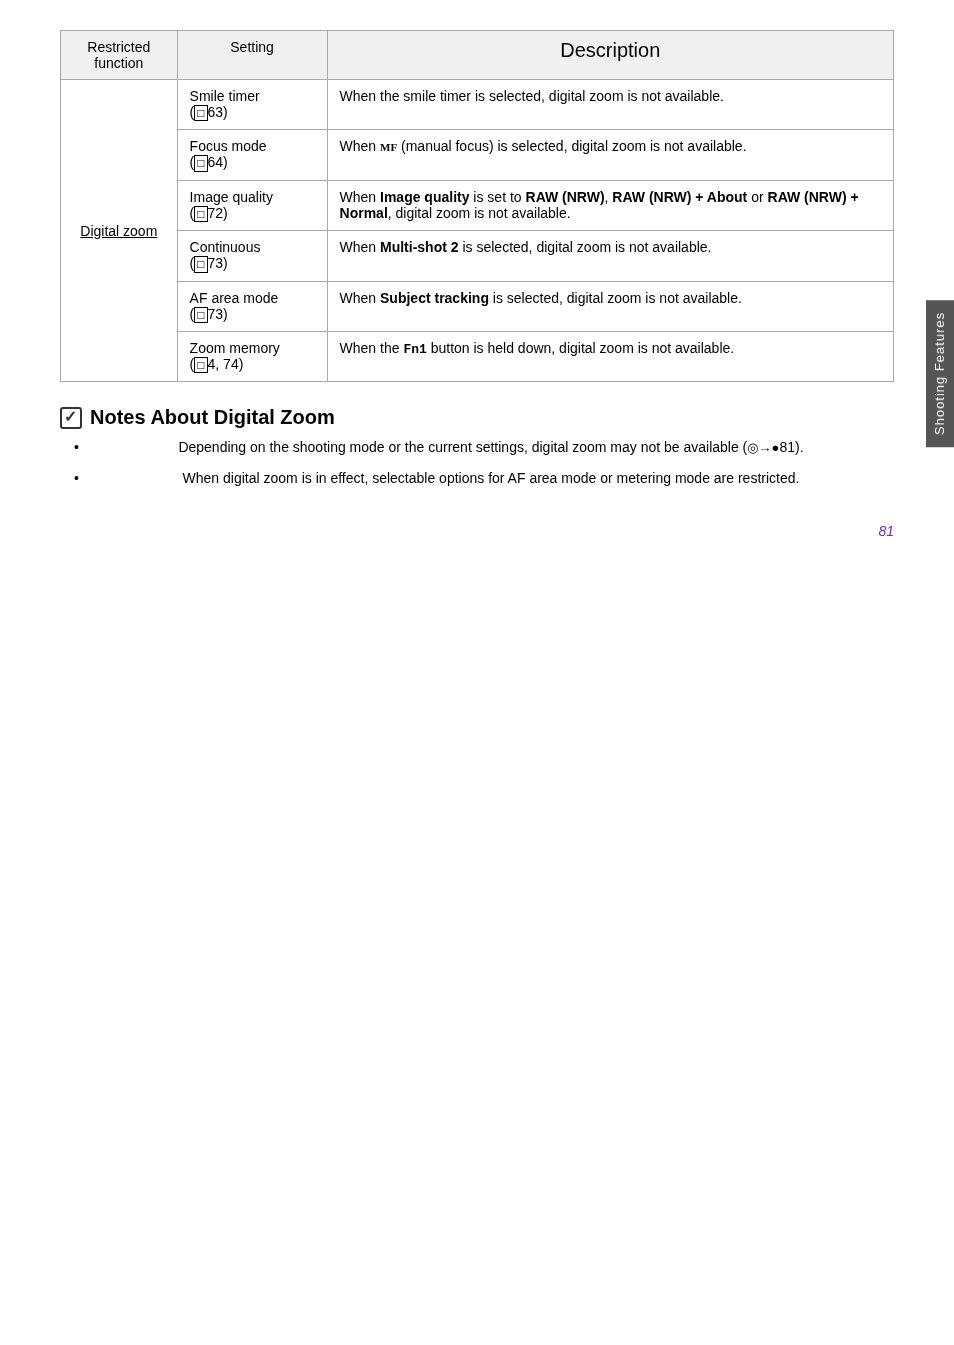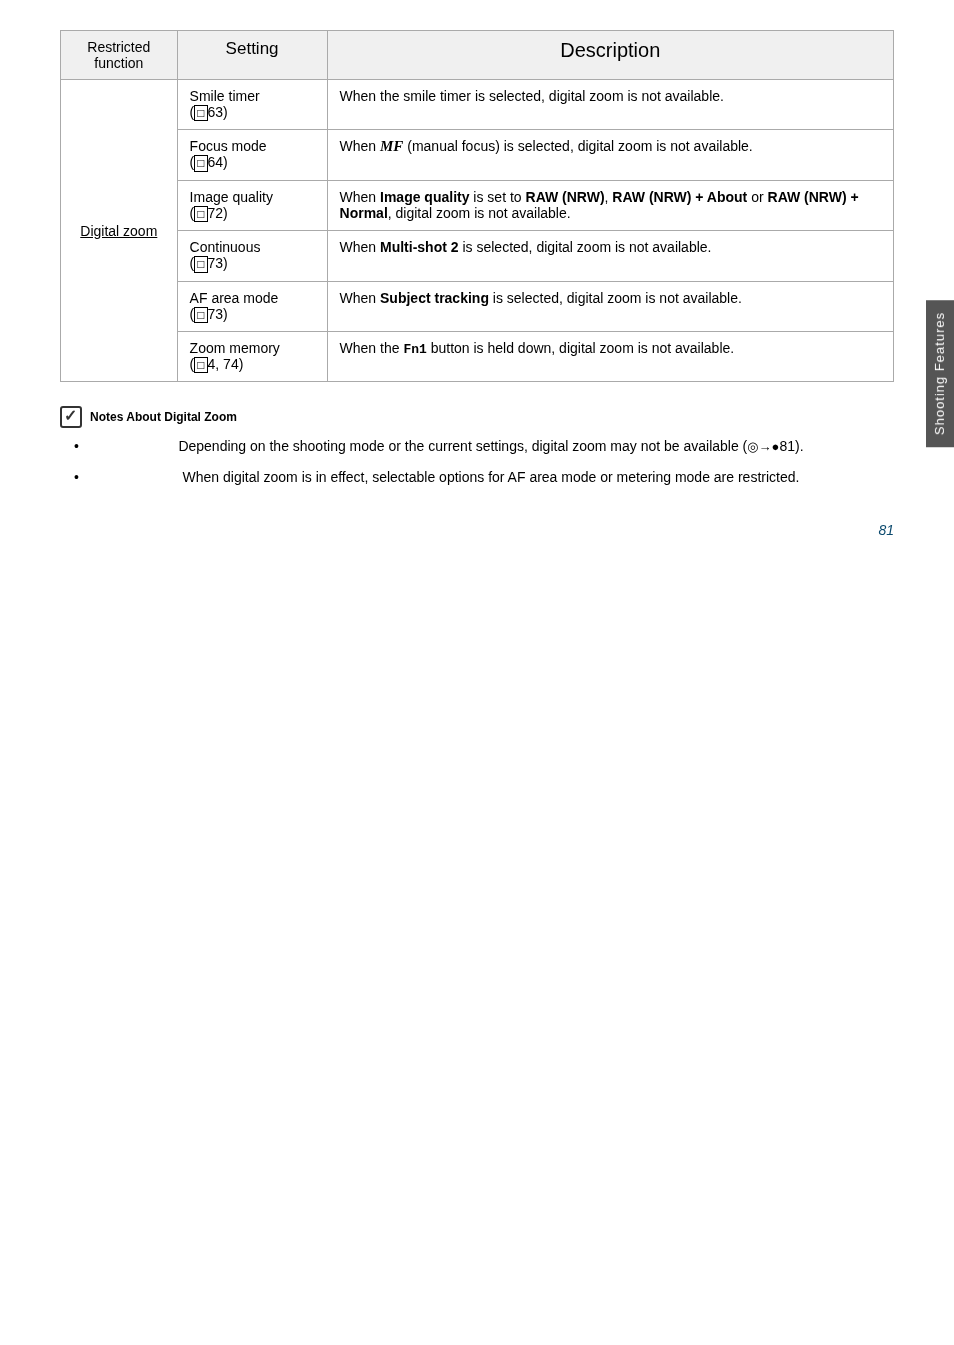--- a/index.html
+++ b/index.html
@@ -36,21 +36,21 @@
     }
     .col-restricted {
       width: 14%;
       text-align: center;
       vertical-align: middle;
       font-size: 14px;
       border-right: 1.5px solid #aaa;
     }
     .col-setting {
       width: 18%;
-      font-size: 17px;
+      font-size: 14px;
     }
     .col-description {
       width: 68%;
       font-size: 20px;
     }
     .restricted-label {
       vertical-align: middle;
       text-align: center;
       font-size: 14px;
       font-weight: normal;
@@ -87,21 +87,21 @@
     .check-icon::after {
       content: '✓';
       position: absolute;
       top: -2px;
       left: 2px;
       font-size: 16px;
       color: #333;
       font-weight: bold;
     }
     .notes-title {
-      font-size: 12px;
+      font-size: 20px;
       font-weight: bold;
     }
     .notes-list {
       list-style: none;
       padding: 0;
       margin-left: 10px;
       text-align: center;
     }
     .notes-list li {
       position: relative;
@@ -131,36 +131,35 @@
       width: 28px;
       text-align: center;
     }
     
     .page-number {
       position: absolute;
       bottom: 20px;
       right: 60px;
       font-size: 14px;
       font-style: italic;
-      color: #0c4a6e;
+      color: #6d28d9;
     }
     
     .bold { font-weight: bold; }
     
     .fn-large {
       font-size: 13px;
       font-weight: bold;
       font-family: Liberation Mono, monospace;
       margin-top: 8px;
     }
     .mf-large {
-      font-size: 15px;
+      font-size: 11px;
       font-weight: bold;
       font-family: 'Times New Roman', serif;
-      font-style: italic;
     }
     
     .sym-ref {
       display: inline-block;
       font-size: 12px;
       border: 1px solid #000;
       padding: 0 2px;
       line-height: 1.2;
     }
   </style>

